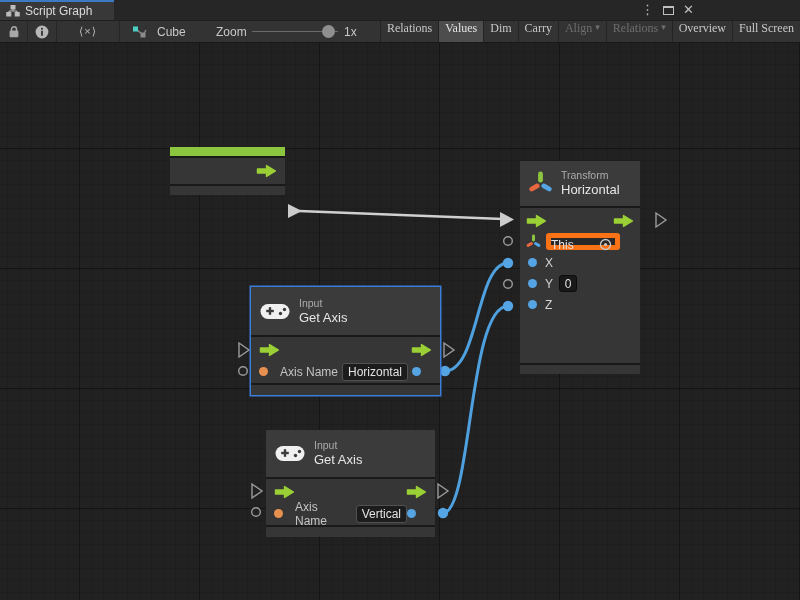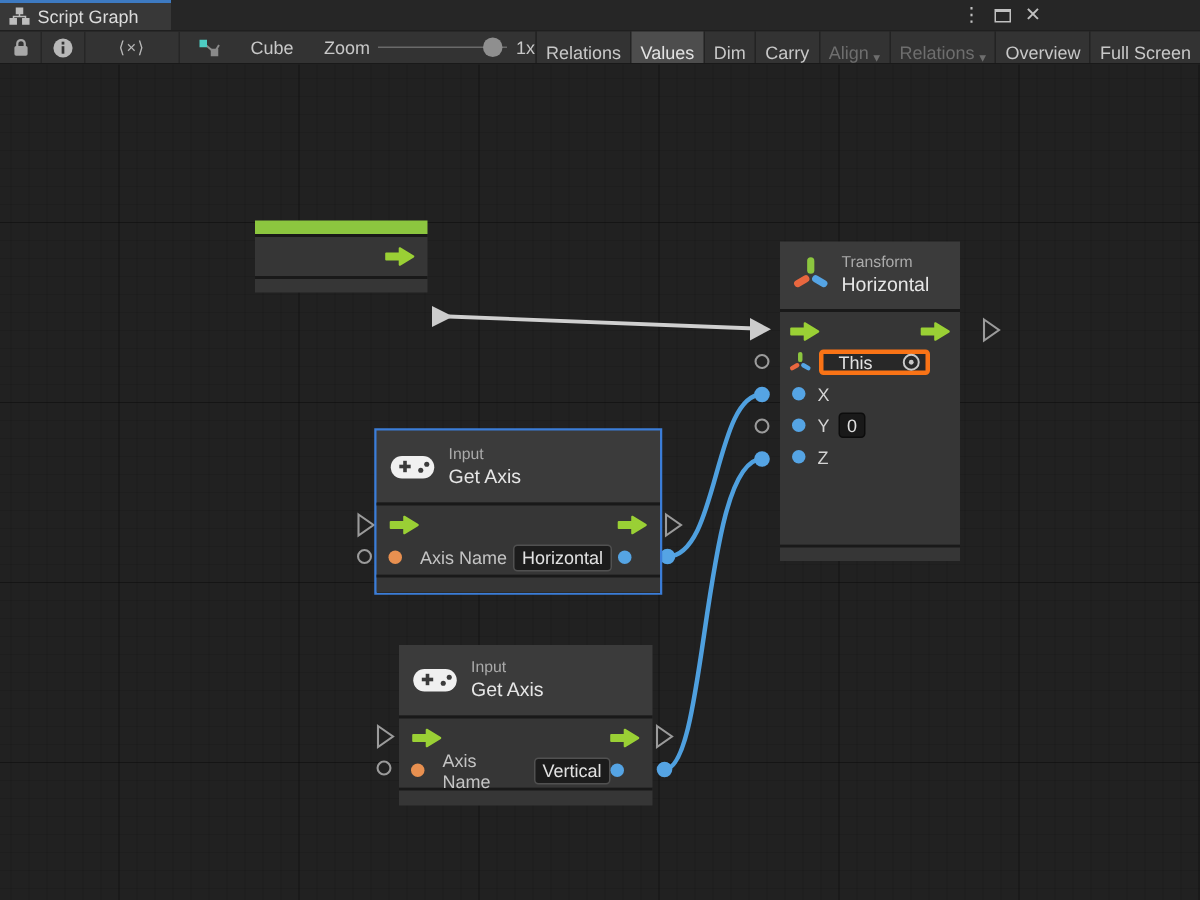--- a/index.html
+++ b/index.html
@@ -17,29 +17,29 @@
   .maxi{width:11px;height:9px;border:1px solid #c0c0c0;border-top:2px solid #c0c0c0;display:inline-block;}
 
   
   .toolbar{position:absolute;left:0;top:20px;width:800px;height:23px;background:#333333;
     border-top:1px solid #1f1f1f;border-bottom:1px solid #191919;color:#c8c8c8;font-size:12px;}
   .tb-seg{position:absolute;top:0;height:21px;display:flex;align-items:center;justify-content:center;
     border-right:1px solid #262626;}
   .tb-lock{left:0;width:28px;}
   .tb-info{left:28px;width:29px;}
   .tb-inspect{left:57px;width:63px;color:#b8b8b8;font-size:11px;letter-spacing:1px;}
-  .tb-graphname{position:absolute;left:132px;top:0;height:21px;display:flex;align-items:center;gap:20px;}
+  .tb-graphname{position:absolute;left:132px;top:0;height:21px;display:flex;align-items:center;gap:10px;}
   .tb-zoomlabel{position:absolute;left:216px;top:0;height:21px;display:flex;align-items:center;}
   .slider-track{position:absolute;left:252px;top:10px;width:86px;height:1px;background:#6a6a6a;}
   .slider-knob{position:absolute;left:322px;top:4px;width:13px;height:13px;border-radius:50%;background:#8f8f8f;}
   .tb-zoomval{position:absolute;left:344px;top:0;height:21px;display:flex;align-items:center;}
   .tb-buttons{position:absolute;right:0;top:0;height:21px;display:flex;background:#232323;gap:1px;
     border-left:1px solid #232323;}
-  .tb-btn{background:#333333;height:21px;display:flex;align-items:flex-end;padding:0 6px;white-space:nowrap;
-    cursor:default;gap:3px;}
+  .tb-btn{background:#333333;height:21px;display:flex;align-items:flex-start;padding:0 6px;white-space:nowrap;
+    cursor:default;gap:3px;font-family:Liberation Serif, serif;}
   .tb-btn.active{background:#4d4d4d;color:#e2e2e2;}
   .tb-btn.disabled{color:#6e6e6e;}
   .dd-arrow{font-size:9px;position:relative;top:1px;}
 
   
   .canvas{position:absolute;left:0;top:43px;width:800px;height:557px;background-color:#212121;
     background-image:
       linear-gradient(to right, rgba(0,0,0,0.30) 1px, transparent 1px),
       linear-gradient(to bottom, rgba(0,0,0,0.30) 1px, transparent 1px),
       linear-gradient(to right, rgba(0,0,0,0.10) 1px, transparent 1px),
@@ -59,22 +59,22 @@
   .n-title{color:#e6e6e6;font-size:13px;line-height:15px;}
   .n-body{position:relative;background:#363636;border-top:2px solid #191919;}
   .n-footer{background:#363636;border-top:2px solid #191919;}
   .p-row{position:absolute;left:0;right:0;height:21px;display:flex;align-items:center;}
   .dot{width:9px;height:9px;border-radius:50%;flex:none;}
   .dot.blue{background:#55a4e4;}
   .dot.orange{background:#e89050;}
   .p-label{margin-left:8px;color:#d4d4d4;}
   .field{background:#1c1c1c;border:1px solid #515151;border-radius:3px;color:#e2e2e2;
     display:flex;align-items:center;padding:0 5px;height:18px;}
-  .obj-field{background:#282828;border:3px solid #f97316;border-radius:3px;color:#e2e2e2;
-    display:flex;align-items:center;height:17px;width:74px;padding-left:10px;}
+  .obj-field{background:#282828;border:5px solid #f97316;border-radius:3px;color:#e2e2e2;
+    display:flex;height:17px;width:74px;padding-left:0;}
   .arrow-right-auto{margin-left:auto;}
 </style>
 </head>
 <body>
 
 <div class="titlebar">
   <div class="tab">
     <svg width="14" height="14" viewBox="0 0 14 14">
       <g stroke="#bdbdbd" stroke-width="1" fill="#bdbdbd">
         <rect x="5" y="1.5" width="4" height="3.5"></rect>

